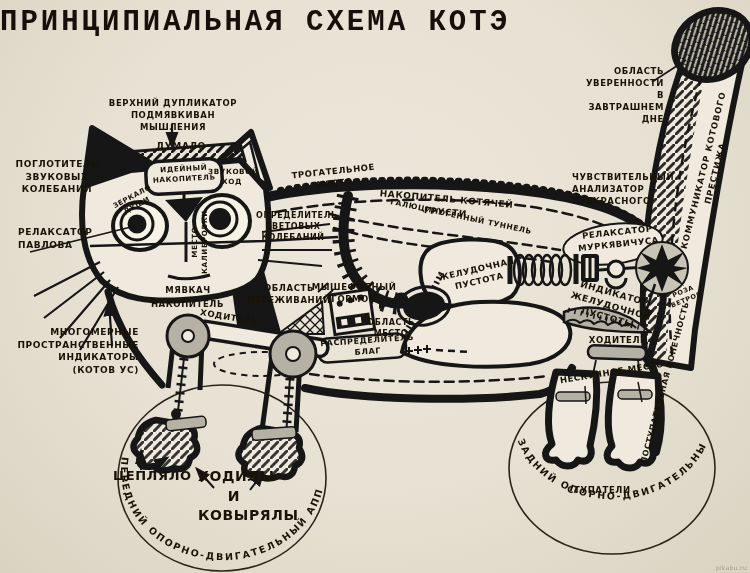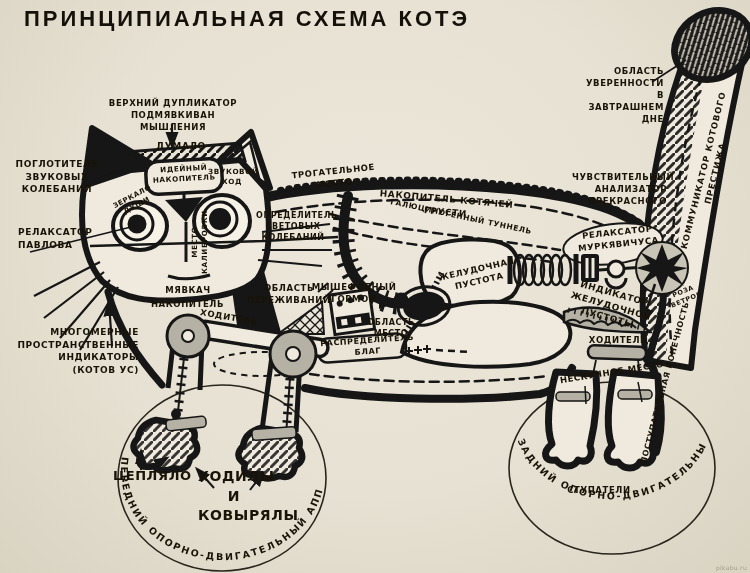--- a/index.html
+++ b/index.html
@@ -16,23 +16,23 @@
     font-size:9px;
     line-height:1.4;
     letter-spacing:0.6px;
     color:#191307;
     text-align:center;
     white-space:pre-line;
     transform-origin:50% 50%;
     pointer-events:none;
   }
   #title{
-    position:absolute;left:24px;top:6px;width:640px;
-    font-family:Liberation Sans, sans-serif;
-    font-weight:700;font-size:22px;letter-spacing:3px;color:#15100a;
+    position:absolute;left:0;top:6px;width:640px;
+    font-family:Liberation Mono, monospace;
+    font-weight:700;font-size:29px;letter-spacing:3px;color:#15100a;
     white-space:nowrap;
   }
   #watermark{
     position:absolute;right:3px;bottom:2px;font-size:6px;color:#a39d8e;
     font-family:"DejaVu Sans", sans-serif;letter-spacing:0.3px;
   }
   .curvetext{
     font-family:"DejaVu Sans", sans-serif;
     font-weight:700;font-size:9.5px;letter-spacing:2px;fill:#191307;
   }
@@ -283,21 +283,21 @@
   <div class="lbl" style="left:360px;top:317px;width:62px;font-size:8px">ОБЛАСТЬ
 МЕСТО</div>
   <div class="lbl" style="left:320px;top:335px;width:95px;font-size:8px;transform:rotate(-4deg)">РАСПРЕДЕЛИТЕЛЬ
 БЛАГ</div>
   <div class="lbl" style="left:198px;top:312px;width:62px;font-size:8.5px;transform:rotate(10deg)">ХОДИТЕЛЬ</div>
   <div class="lbl" style="left:587px;top:335px;width:62px;font-size:8.5px">ХОДИТЕЛЬ</div>
   <div class="lbl" style="left:584px;top:66px;width:80px;text-align:right;font-size:8.5px">ОБЛАСТЬ
 УВЕРЕННОСТИ
 В ЗАВТРАШНЕМ
 ДНЕ</div>
-  <div class="lbl" style="left:572px;top:172px;width:95px;text-align:right;font-size:8.5px">ЧУВСТВИТЕЛЬНЫЙ
+  <div class="lbl" style="left:572px;top:172px;width:95px;text-align:left;font-size:8.5px">ЧУВСТВИТЕЛЬНЫЙ
 АНАЛИЗАТОР
 ПРЕКРАСНОГО</div>
   <div class="lbl" style="left:576px;top:227px;width:84px;font-size:8.5px;transform:rotate(-6deg)">РЕЛАКСАТОР
 МУРКЯВИЧУСА</div>
   <div class="lbl" style="left:615px;top:160px;width:190px;font-size:8.5px;transform:rotate(-76deg);letter-spacing:1px">КОММУНИКАТОР КОТОВОГО ПРЕСТИЖА</div>
   <div class="lbl" style="left:540px;top:287px;width:142px;transform:rotate(16deg)">ИНДИКАТОР ЖЕЛУДОЧНОЙ
 ПУСТОТЫ</div>
   <div class="lbl" style="left:664px;top:287px;width:42px;font-size:6.5px;transform:rotate(-22deg)">РОЗА
 ВЕТРОВ</div>
   <div class="lbl" style="left:558px;top:367px;width:108px;font-size:8.5px;transform:rotate(-9deg)">НЕСКУЧНОЕ МЕСТО</div>

